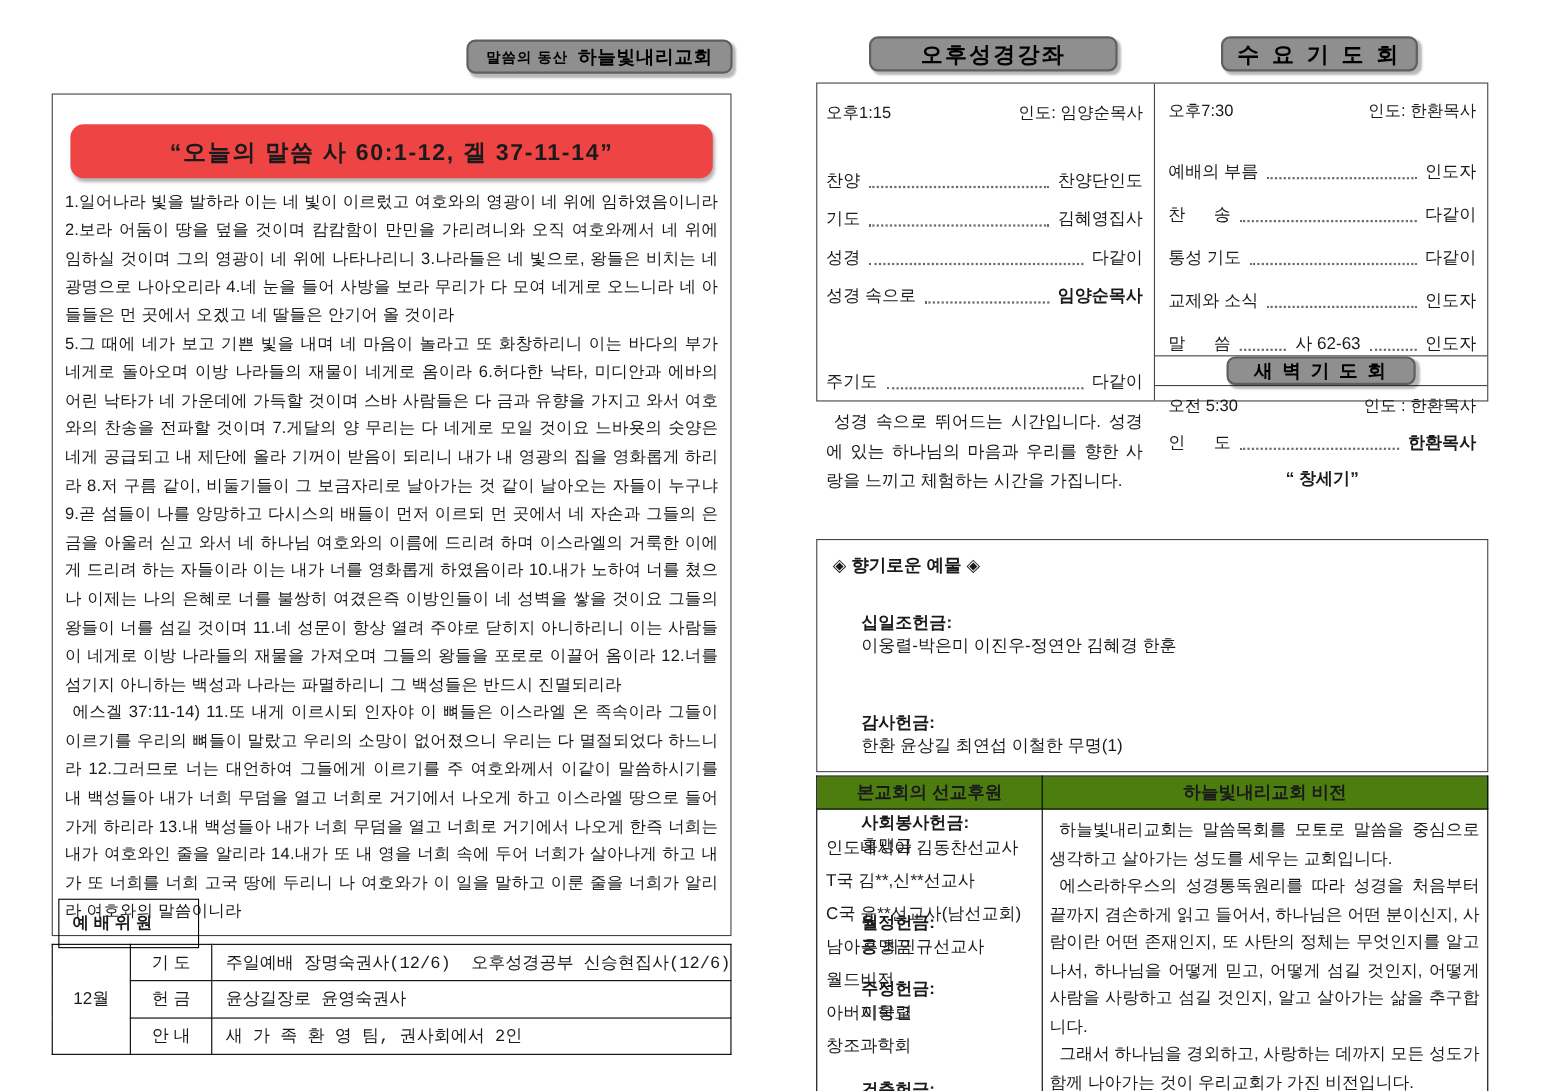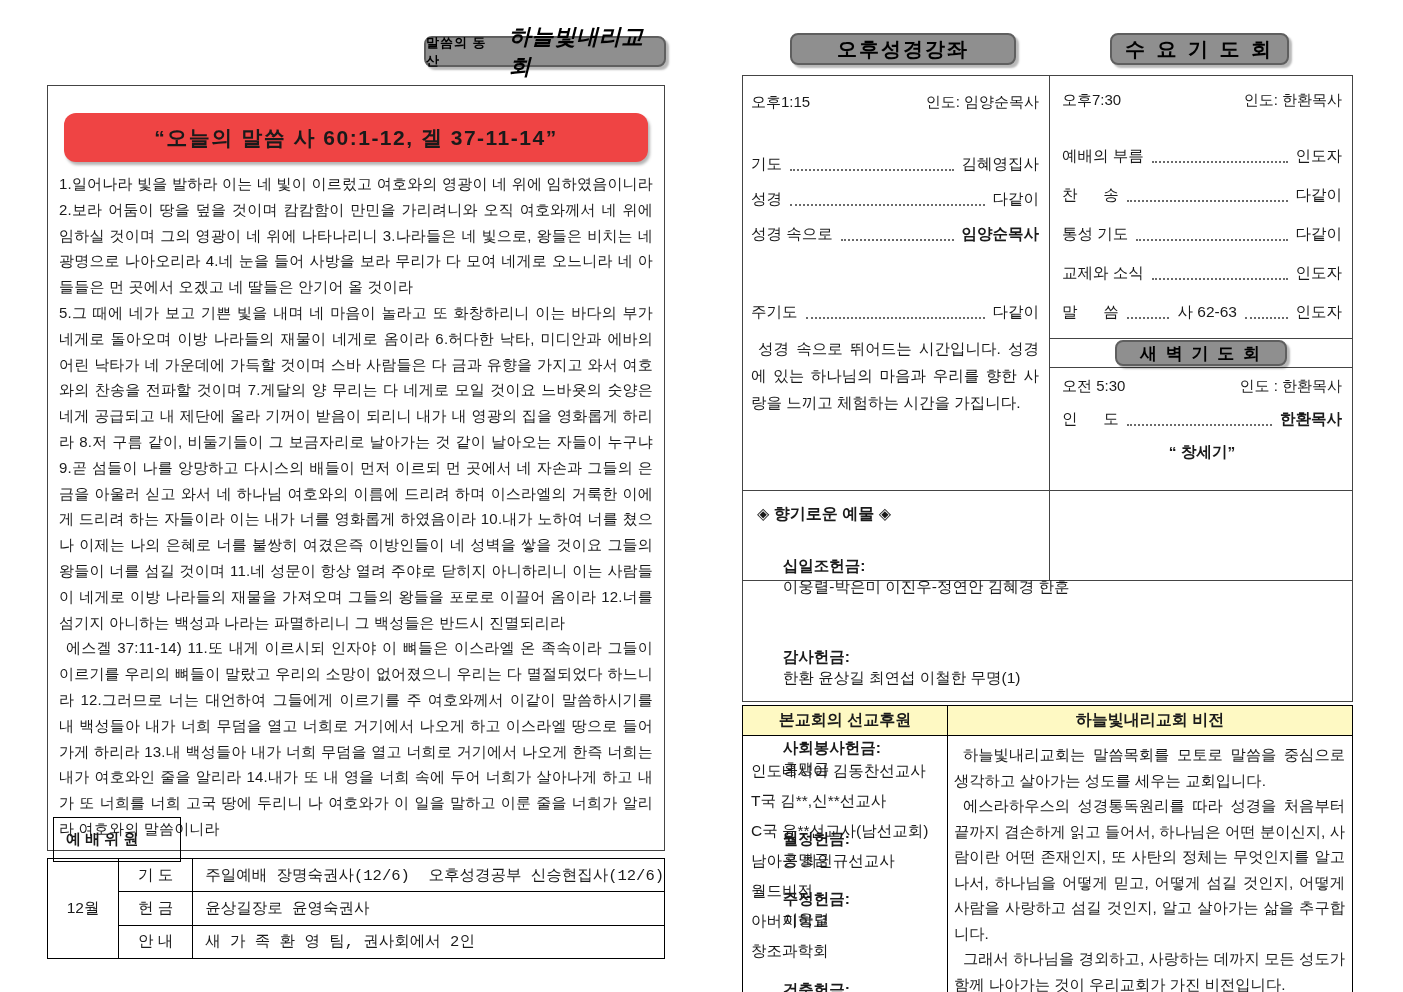--- a/index.html
+++ b/index.html
@@ -8,21 +8,21 @@
   .sheet { position:relative; width:1403px; height:992px; background:#ffffff; overflow:hidden; }
 
   
   .badge { position:absolute; display:flex; align-items:center; justify-content:center;
            background:#8f8f8f; border:2px solid #5f5f5f; border-radius:8px;
            box-shadow:3px 3px 2px rgba(0,0,0,0.28); color:#000; font-weight:bold; }
 
   
   .hdr-badge { left:424px; top:36px; width:242px; height:31px; gap:9px; }
   .hdr-badge .small { font-size:13px; letter-spacing:1px; }
-  .hdr-badge .big   { font-size:22px; letter-spacing:0.5px;font-style:italic; }
+  .hdr-badge .big   { font-size:17px; letter-spacing:0.5px; }
 
   .left-box { position:absolute; left:47px; top:85px; width:618px; height:766px;
               border:1px solid #444; }
   .title-pill { margin:27px 16px 0; height:49px; background:#ef4444; border-radius:12px;
                 box-shadow:2px 3px 3px #b5b5b5; display:flex; align-items:center;
                 justify-content:center; font-size:21px; font-weight:bold; letter-spacing:1.5px; }
   .scripture { margin:9px 11px 0; font-size:15px; line-height:25.8px; text-align:justify;
                letter-spacing:0.2px; }
   .scripture p.indent { text-indent:7px; }
   .committee-box { position:absolute; left:5px; top:731px; width:128px; height:45px;
@@ -33,21 +33,21 @@
                border-collapse:collapse; font-size:15.5px; }
   table.duty td { border:1px solid #000; }
   td.month { width:88px; text-align:center; }
   td.duty-label { width:86px; text-align:center; white-space:pre; }
   td.duty-value { padding-left:12px; white-space:pre;font-family:Liberation Mono, monospace; }
 
   
   .badge-lecture { left:790px; top:33px; width:226px; height:32px; font-size:20px; letter-spacing:2px; }
   .badge-wed     { left:1110px; top:33px; width:179px; height:32px; font-size:20px; letter-spacing:3px; }
 
-  .right-box { position:absolute; left:742px; top:75px; width:611px; height:506px;
+  .right-box { position:absolute; left:742px; top:75px; width:611px; height:290px;
                border:1px solid #444; display:flex; }
   .col-left  { width:307px; border-right:1px solid #444; padding:17px 10px 0 8px;
                display:flex; flex-direction:column; }
   .col-right { flex:1; display:flex; flex-direction:column; }
 
   .time-row { display:flex; justify-content:space-between; font-size:15px; white-space:pre; }
   .dotrow { display:flex; align-items:baseline; font-size:15.5px; }
   .dotrow .lbl { white-space:pre; }
   .dotrow .dots { flex:1; border-bottom:2px dotted #6a6a6a; margin:0 8px 4px; align-self:flex-end; }
   .dotrow .val { white-space:pre; }
@@ -70,21 +70,21 @@
 
   .offer-box { position:absolute; left:742px; top:490px; width:611px; height:212px;
                border:1px solid #444; padding:13px 14px 0; font-size:15.5px; }
   .offer-title { font-weight:bold; font-size:16px; white-space:pre; }
   .offer-line { margin-top:13px; white-space:pre; }
   .offer-line .k { font-weight:bold; }
   .offer-gap { display:inline-block; width:52px; }
 
   table.bottom { position:absolute; left:742px; top:705px; width:611px; height:259px;
                  border-collapse:collapse; }
-  table.bottom th { border:1px solid #000; background:#fef9c3; font-size:16px;
+  table.bottom th { border:1px solid #000; background:#4d7c0f; font-size:16px;
                     font-weight:bold; height:30px; }
   table.bottom td { border:1px solid #000; vertical-align:top; }
   td.missions { width:205px; padding:20px 0 0 8px; font-size:15.5px; }
   td.missions div { line-height:30px; white-space:pre; }
   td.vision { padding:6px 7px 0 6px; font-size:15.3px; line-height:25.5px; text-align:justify; }
   td.vision p { text-indent:9px; }
 </style>
 </head>
 <body>
 
@@ -127,20 +127,25 @@
   <div class="badge badge-wed">수 요 기 도 회</div>
 
   <div class="right-box">
 
     <div class="col-left">
       <div class="time-row">
         <span>오후1:15</span>
         <span>인도: 임양순목사</span>
       </div>
       <div class="lect-items">
+        <div class="dotrow">
+          <span class="lbl">찬양</span>
+          <span class="dots"></span>
+          <span class="val">찬양단인도</span>
+        </div>
         <div class="dotrow">
           <span class="lbl">기도</span>
           <span class="dots"></span>
           <span class="val">김혜영집사</span>
         </div>
         <div class="dotrow">
           <span class="lbl">성경</span>
           <span class="dots"></span>
           <span class="val">다같이</span>
         </div>

